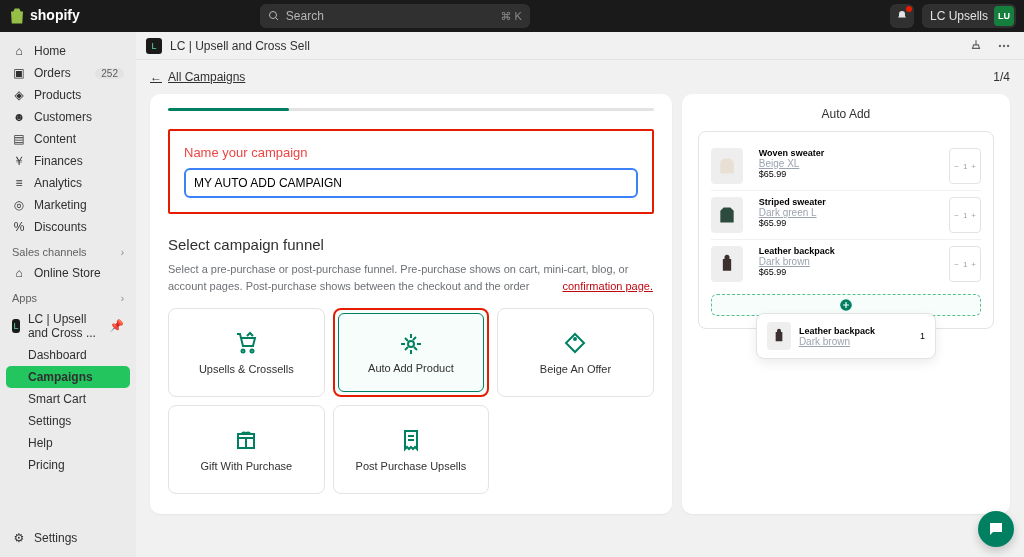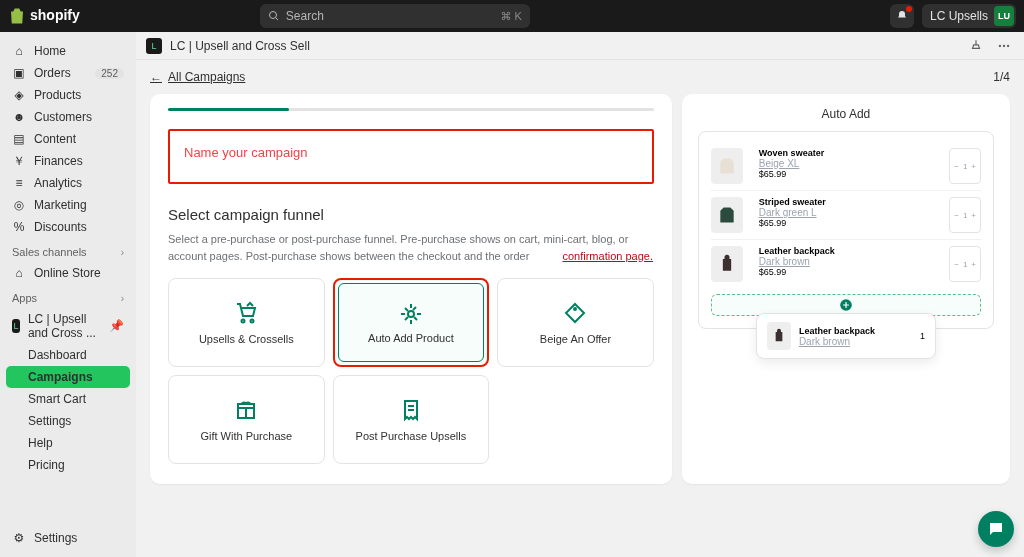--- a/index.html
+++ b/index.html
@@ -236,20 +236,21 @@
       <div class="two-col">
 
         <div class="left-card">
           <div class="progress-bar">
               <div class="progress-fill"></div>
             </div>
 
           <div class="name-wrapper">
             <div class="name-inner">
               <div class="section-label">Name your campaign</div>
+              <input class="text-input" value="MY AUTO ADD CAMPAIGN" style="">
             </div>
           </div>
 
           <div style="height:22px"></div>
 
           <div class="funnel-label">Select campaign funnel</div>
           <div class="funnel-desc">
             <span>Select a pre-purchase or post-purchase funnel. Pre-purchase shows on cart, mini-cart, blog, or account pages. Post-purchase shows between the checkout and the order </span><span class="red-link">confirmation page.</span>
           </div>
 

